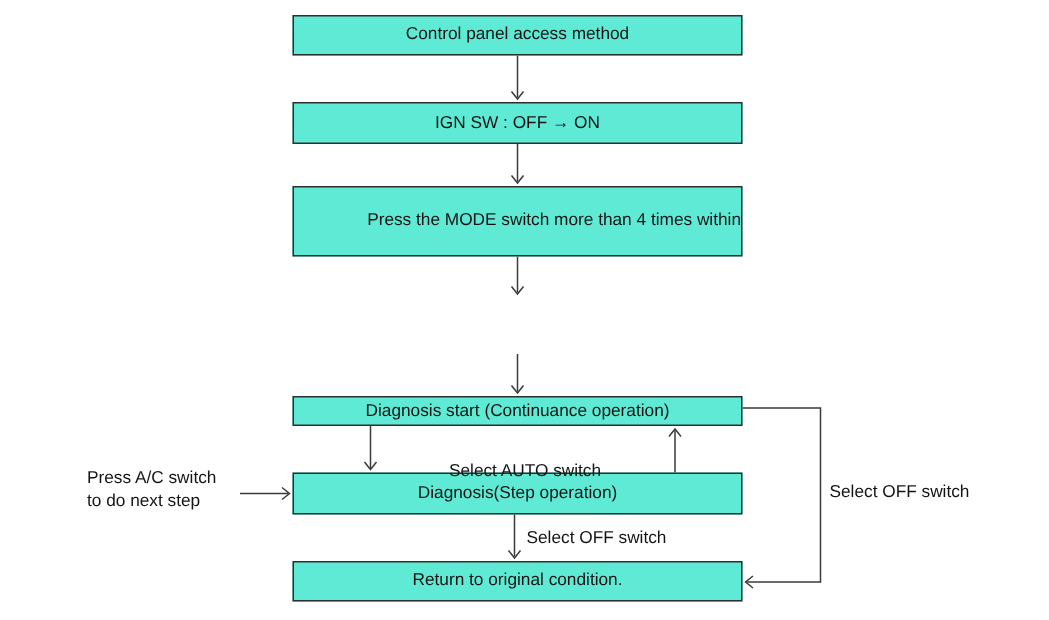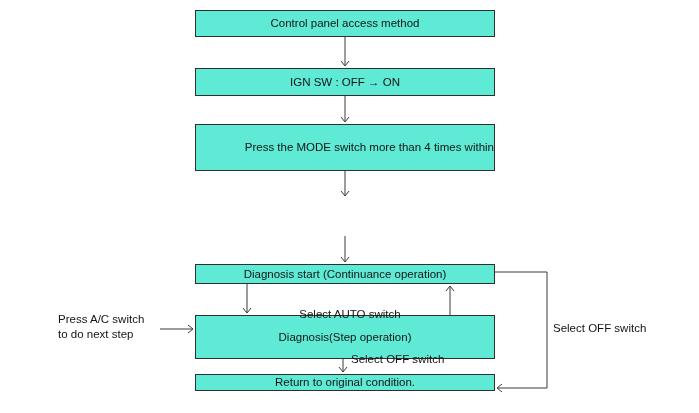--- a/index.html
+++ b/index.html
@@ -32,22 +32,22 @@
   }
   .flow-box.align-left {
     text-align: left;
     align-items: flex-end;
   }
   #box-title   { top: 10px;  height: 27px; }
   #box-ign     { top: 68px;  height: 28px; }
   #box-mode    { top: 124px; height: 47px; padding-left: 6px; }
   #box-blink   { top: 198px; height: 38px; padding-left: 20px; }
   #box-dstart  { top: 264px; height: 20px; }
-  #box-dstep   { top: 315px; height: 44px; }
-  #box-return  { top: 374px; height: 17px; }
+  #box-dstep   { top: 315px; height: 28px; }
+  #box-return  { top: 374px; height: 27px; }
   .connectors {
     position: absolute;
     left: 0;
     top: 0;
     width: 699px;
     height: 413px;
     pointer-events: none;
   }
   .connectors path, .connectors line, .connectors polyline {
     stroke: #3a3a3a;

